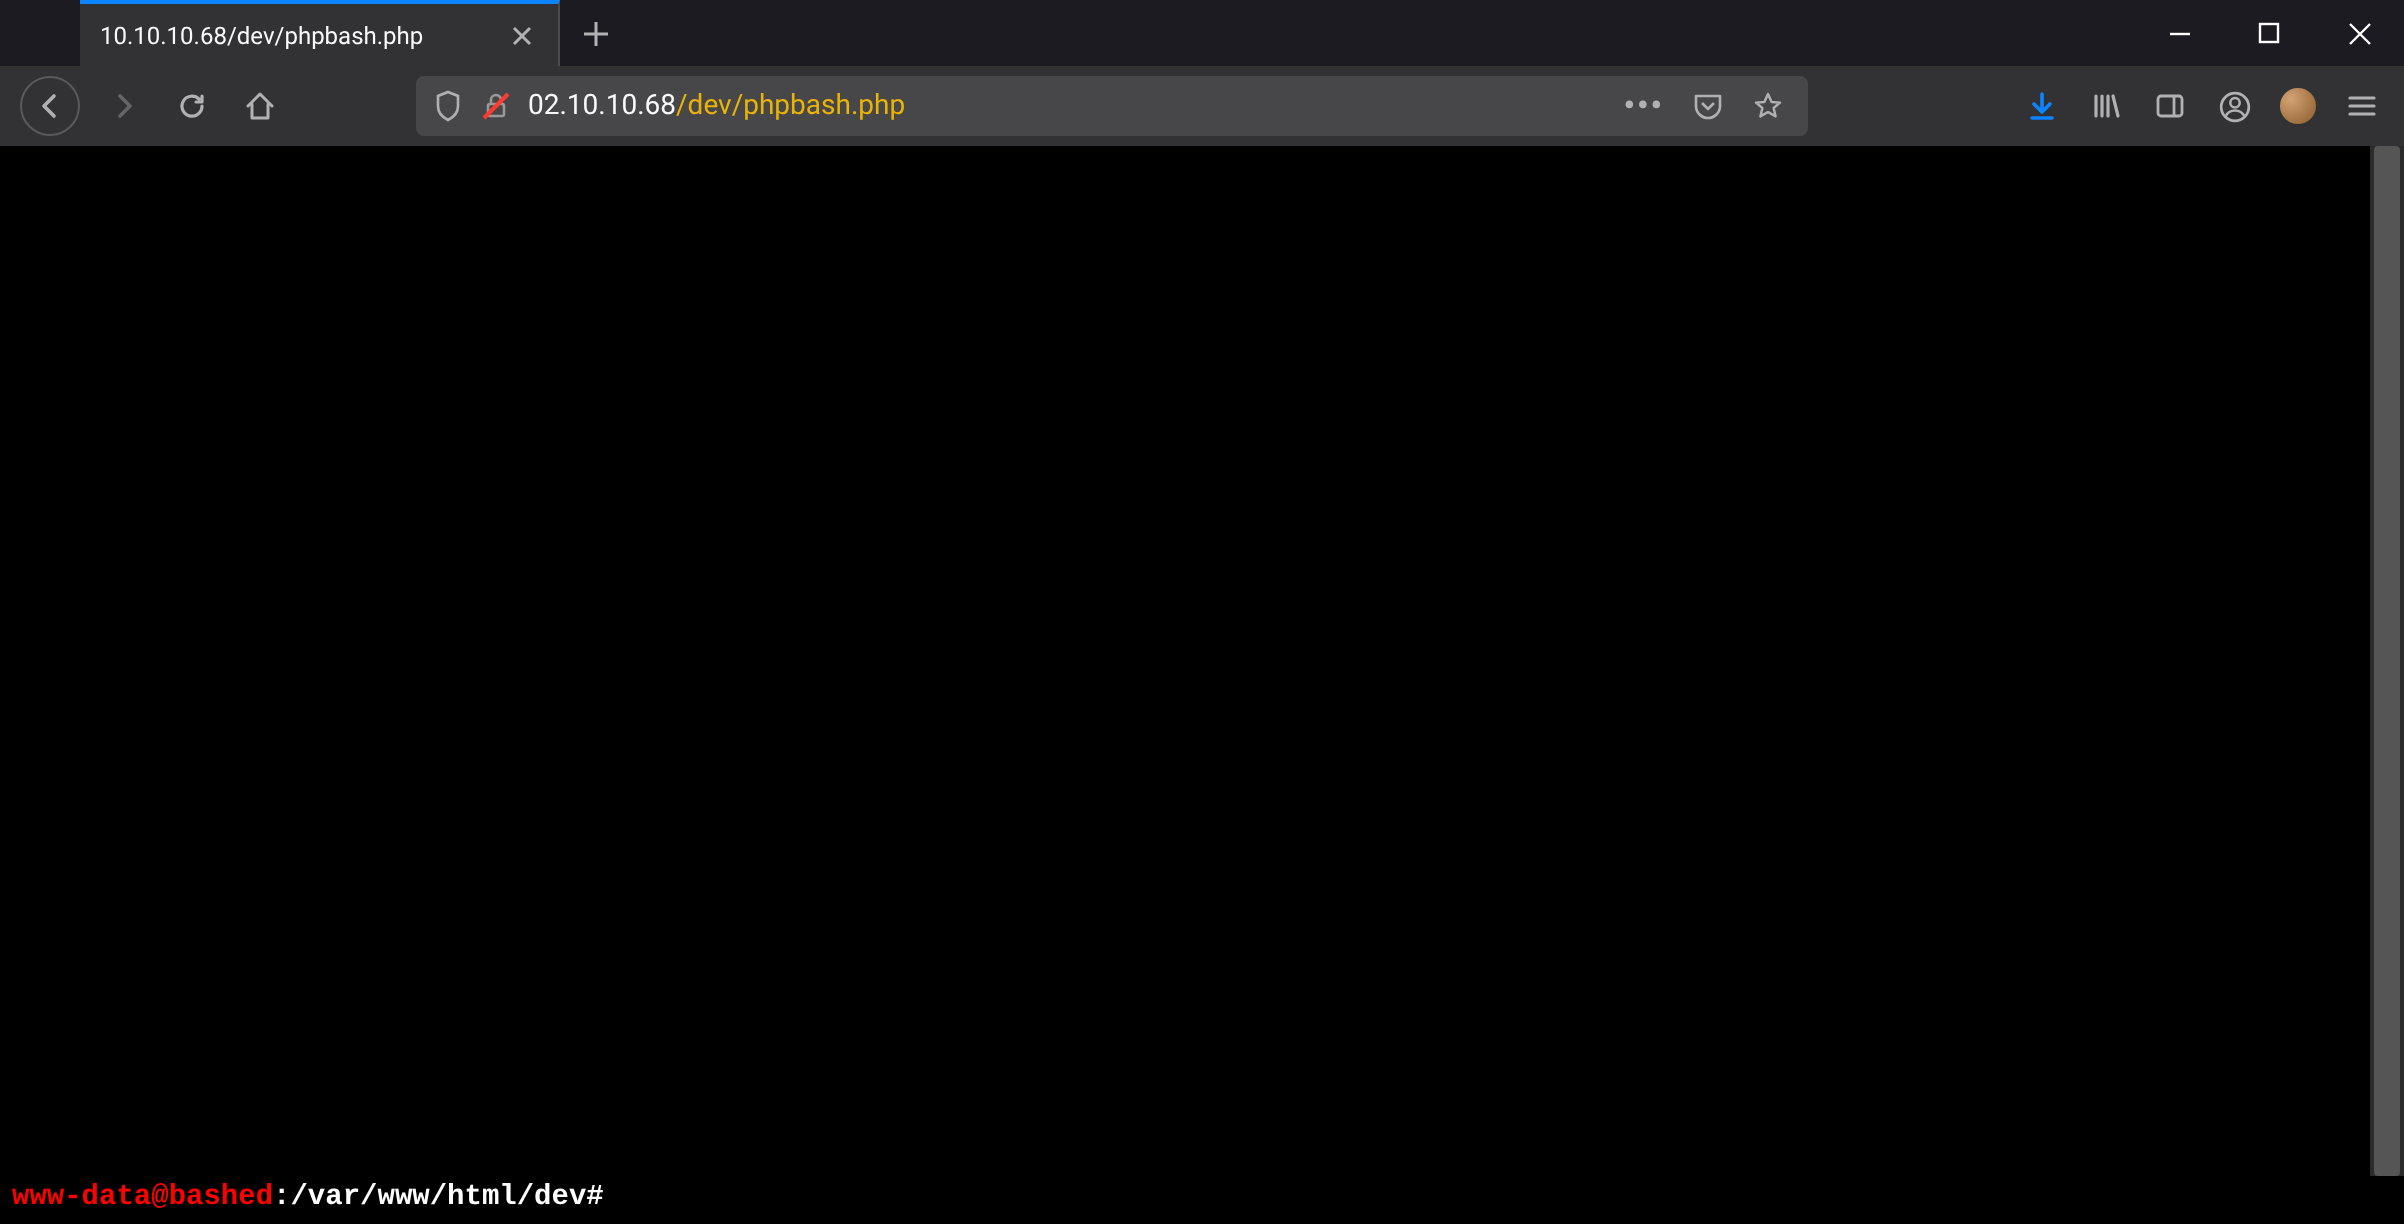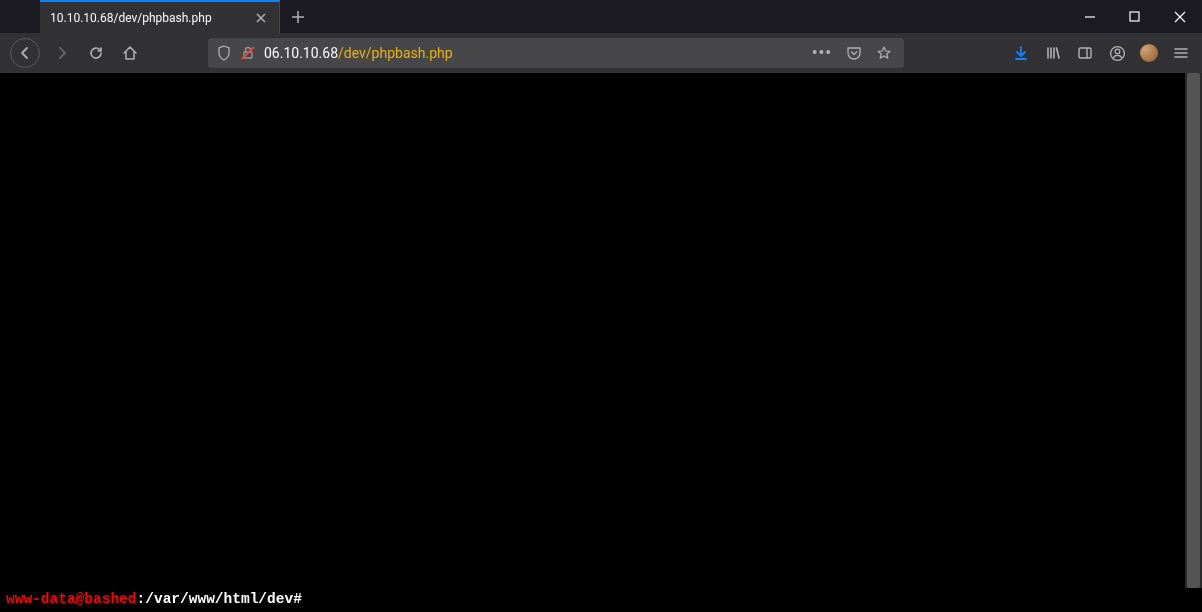--- a/index.html
+++ b/index.html
@@ -280,21 +280,21 @@
           </svg>
       </span>
       <span class="icon-btn" title="Not secure">
         <svg width="16" height="16" viewBox="0 0 16 16">
           <rect x="4" y="7" width="8" height="6" rx="1" stroke="#999" stroke-width="1.3" fill="none"></rect>
           <path d="M5.5 7 L5.5 5 A2.5 2.5 0 0 1 10.5 5 L10.5 7" stroke="#999" stroke-width="1.3" fill="none"></path>
           <line x1="2" y1="14" x2="14" y2="2" stroke="#ff3b30" stroke-width="2"></line>
         </svg>
       </span>
       <div class="url-main">
-        <span><span class="url-host">06.10.10.68</span><span class="url-path">/dev/phpbash.php</span></span>
+        <span><span class="url-host">02.10.10.68</span><span class="url-path">/dev/phpbash.php</span></span>
       </div>
       <div class="url-right">
         <span class="icon-btn ellipsis" title="Page actions">•••</span>
         <span class="icon-btn" title="Save to Pocket">
           <svg width="16" height="16" viewBox="0 0 16 16">
               <path d="M2 3 L14 3 L14 8 A6 6 0 0 1 2 8 Z M5 6.5 L8 9.5 L11 6.5" stroke="currentColor" stroke-width="1.3" fill="none" stroke-linejoin="round"></path>
             </svg>
         </span>
         <span class="icon-btn" title="Bookmark">
           <svg width="16" height="16" viewBox="0 0 16 16">

